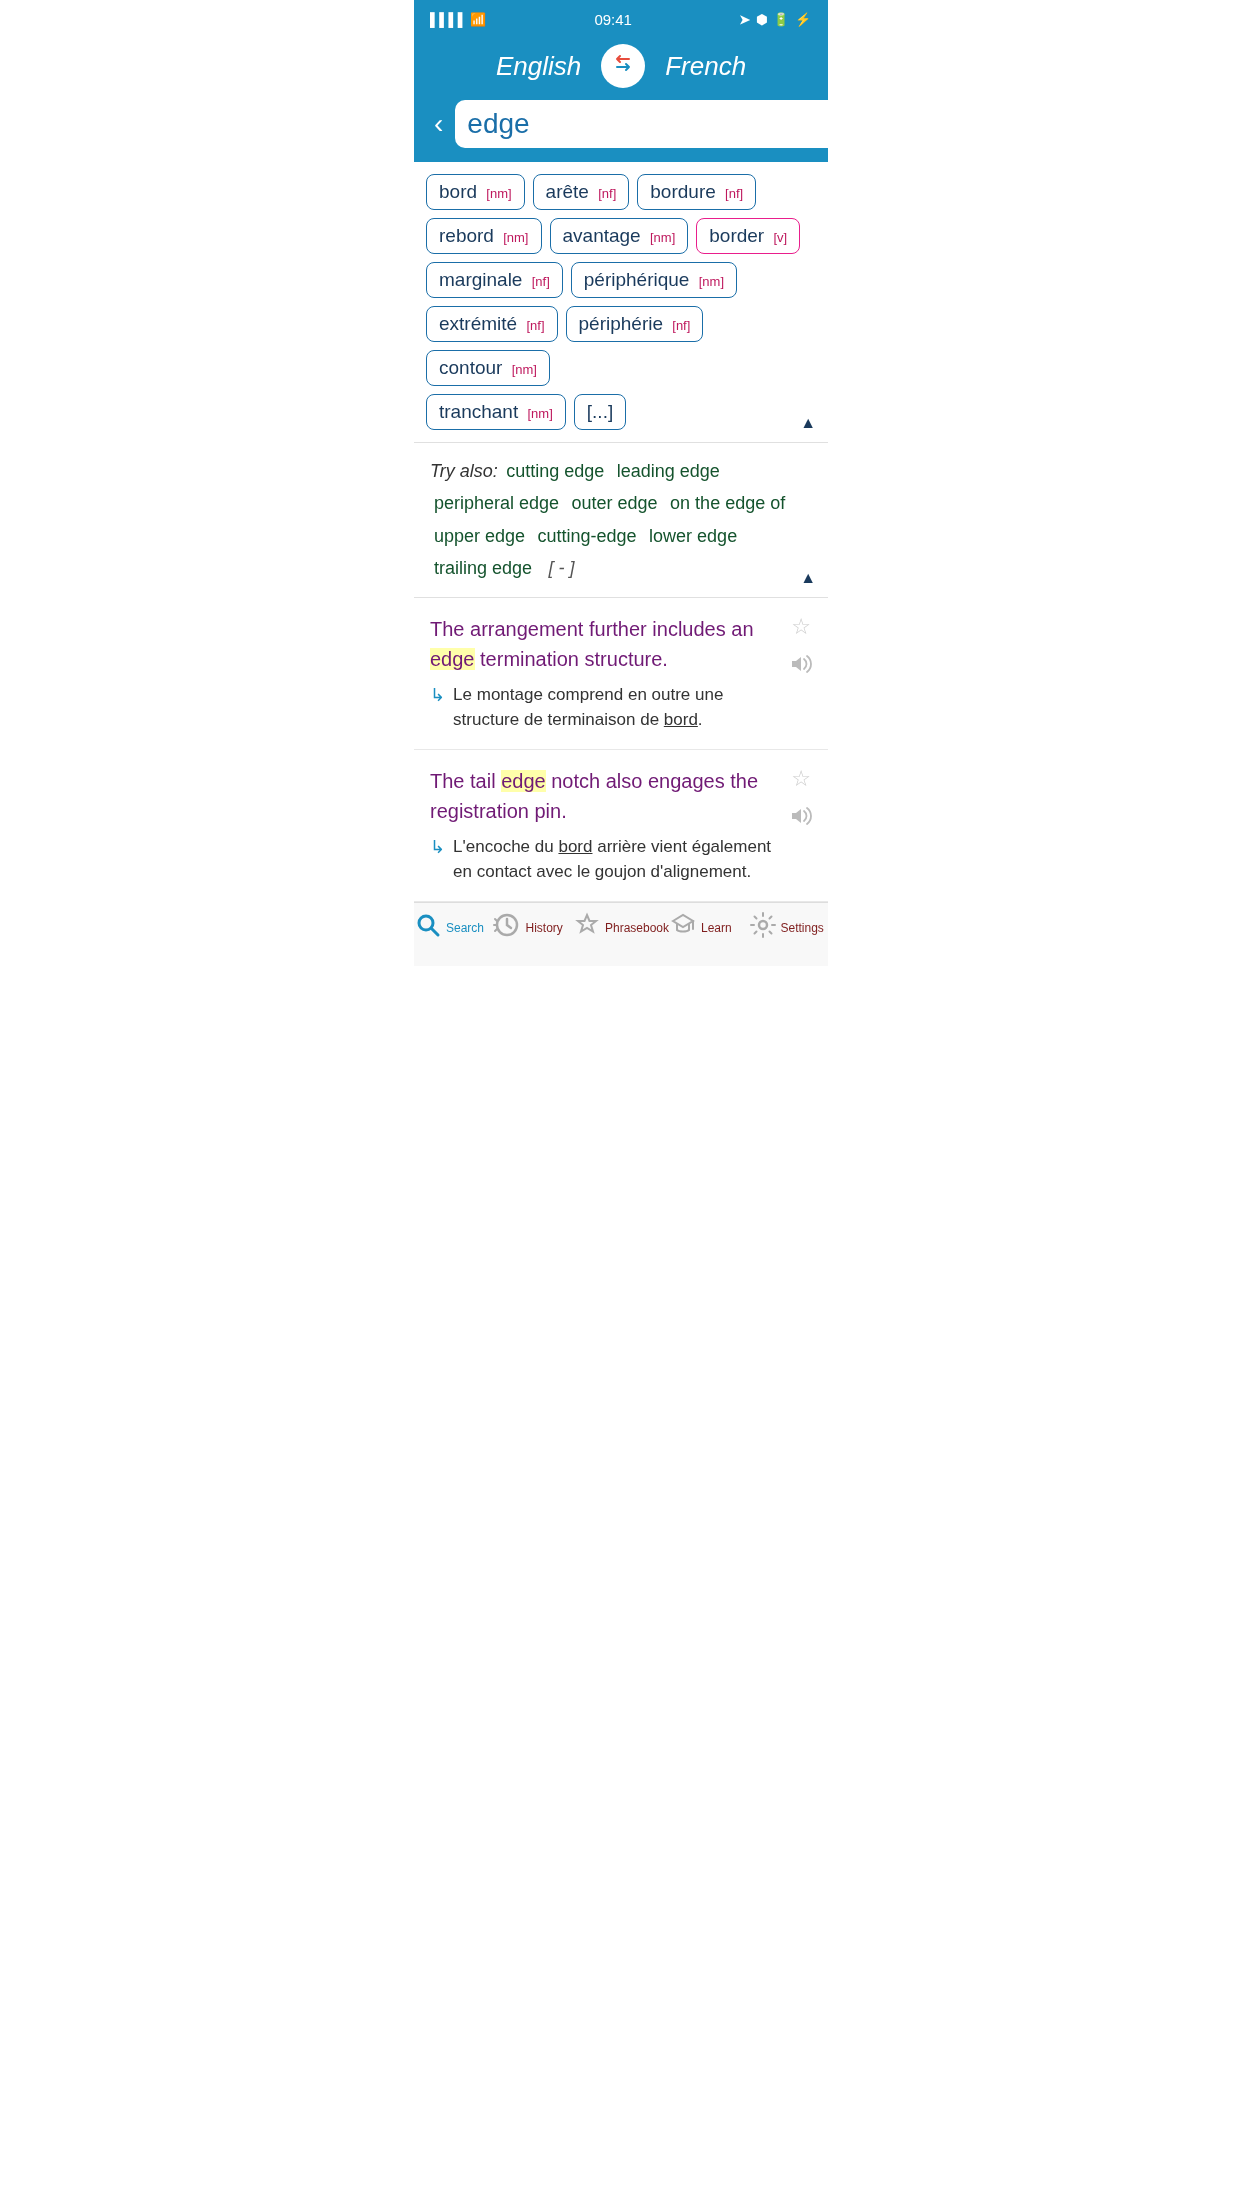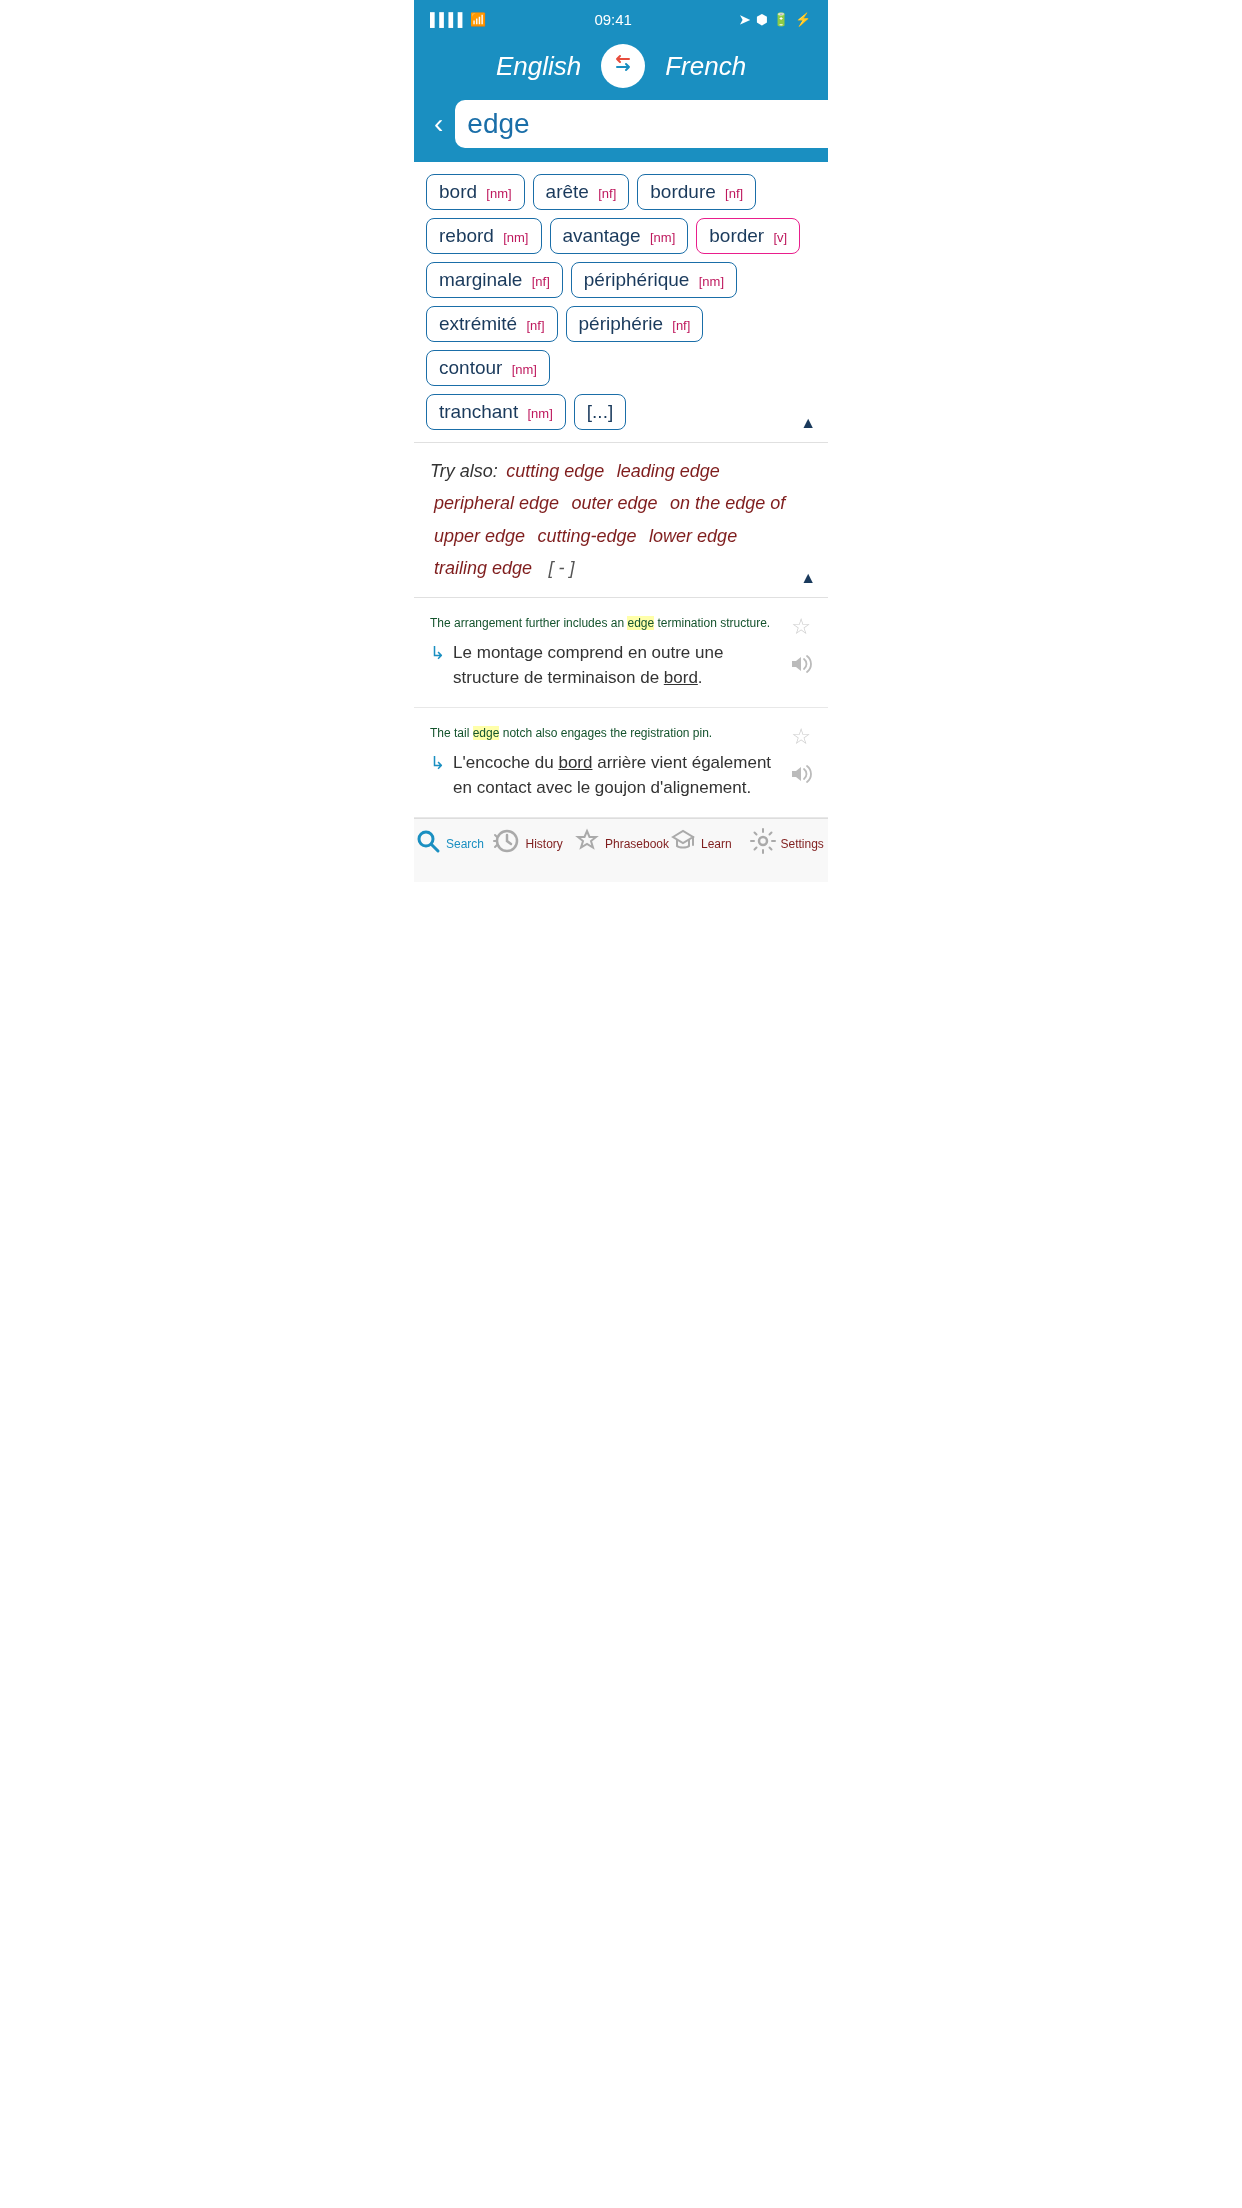--- a/index.html
+++ b/index.html
@@ -199,22 +199,21 @@
       border-bottom: 1px solid #e0e0e0;
       position: relative;
       line-height: 1.8;
     }
     .try-also-label {
       font-style: italic;
       color: #333;
       font-size: 18px;
     }
     .try-also-link {
-      color: #7f1d1d;
-      font-style: italic;
+      color: #14532d;
       font-size: 18px;
       text-decoration: none;
       cursor: pointer;
       margin: 0 4px;
     }
     .try-also-collapse {
       position: absolute;
       right: 12px;
       bottom: 10px;
       color: #1a3a5c;
@@ -232,22 +231,22 @@
       padding: 16px 16px;
       border-bottom: 1px solid #e8e8e8;
       display: flex;
       gap: 12px;
       align-items: flex-start;
     }
     .example-text-col {
       flex: 1;
     }
     .example-en {
-      color: #14532d;
-      font-size: 12px;
+      color: #701a75;
+      font-size: 20px;
       line-height: 1.5;
       margin-bottom: 8px;
     }
     .example-en .highlight-word {
       background: #ffffaa;
     }
     .example-fr-row {
       display: flex;
       align-items: flex-start;
       gap: 8px;

